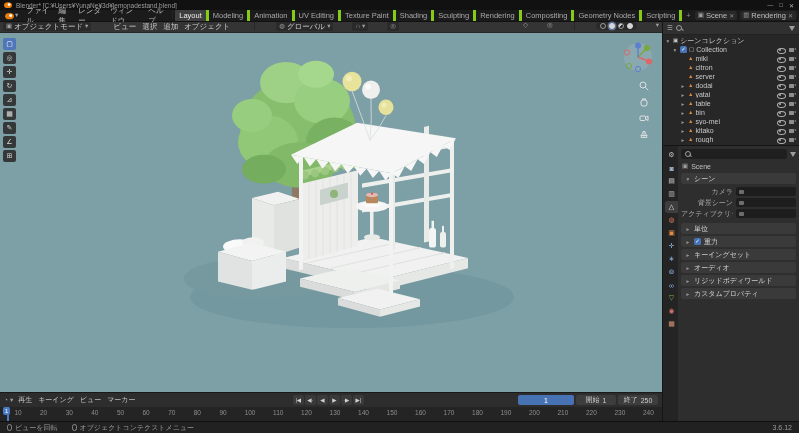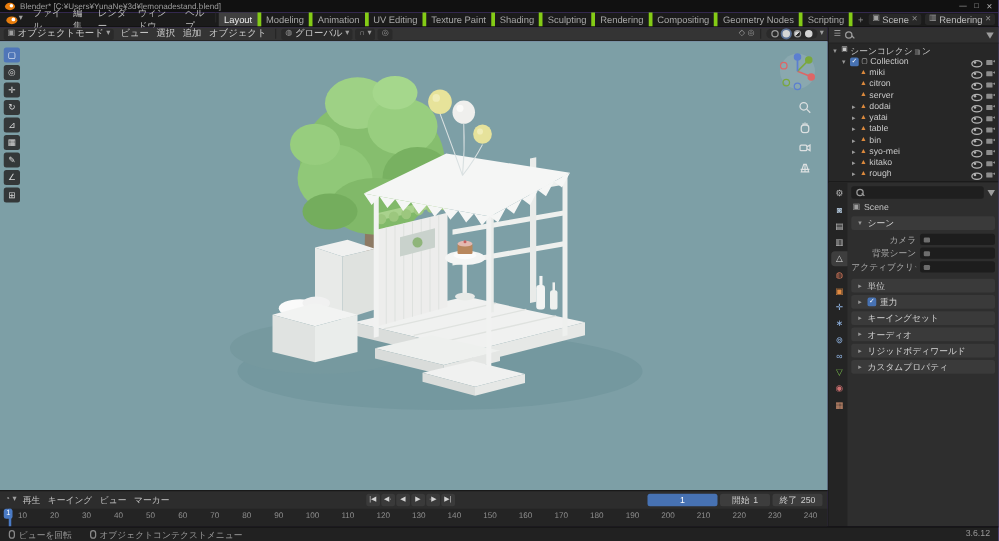--- a/index.html
+++ b/index.html
@@ -21,21 +21,21 @@
   .ws-add { display:flex; align-items:center; padding:0 4px; color:#8f8f8f; }
   .topbar-right { margin-left:auto; display:flex; align-items:center; gap:3px; padding-right:3px; }
   .db-select { display:flex; align-items:center; gap:2px; background:#282828; border-radius:2px; height:9px; padding:0 3px; }
   .db-select .x { color:#8f8f8f; font-size:6px; }
   .glyph-icon { font-size:6.5px; line-height:1; color:#9f9f9f; }
 
   
   .workrow { flex:1; display:flex; min-height:0; }
   .left-col { flex:1; display:flex; flex-direction:column; min-width:0; }
 
-  .vp-header { height:11px; background:#343434; display:flex; align-items:center; gap:2px; padding:0 3px; font-size:7.5px; color:#cdcdcd; border-bottom:1px solid #262626; flex:0 0 auto; }
+  .vp-header { height:11px; background:#343434; display:flex; align-items:flex-start; gap:19px; padding:0 3px; font-size:7.5px; color:#cdcdcd; border-bottom:1px solid #262626; flex:0 0 auto; }
   .hdr-select { display:flex; align-items:center; gap:2px; background:#2a2a2a; border-radius:2px; height:9px; padding:0 3px; white-space:nowrap; }
   .vp-menus { display:flex; }
   .vp-menu { padding:0 3px; white-space:nowrap; }
   .vsep { width:1px; height:8px; background:#262626; margin:0 2px; }
   .spacer { flex:1; }
   .shade-group { display:flex; align-items:center; gap:3px; background:#2a2a2a; border-radius:5px; padding:1px 4px; }
   .dot { width:6px; height:6px; border-radius:50%; border:1px solid #9a9a9a; }
   .dot.filled { background:#d6d6d6; border-color:#d6d6d6; }
   .dot.half { background:linear-gradient(135deg,#d6d6d6 50%,rgba(0,0,0,0) 50%); }
   .dot.active { box-shadow:0 0 0 1.5px #5a6f93; }

